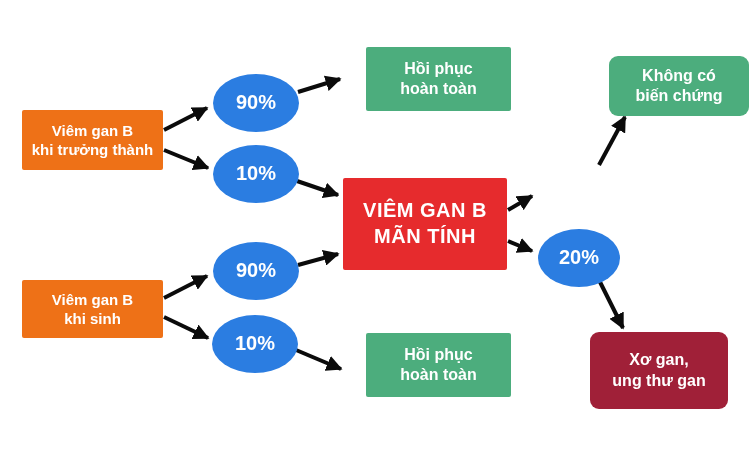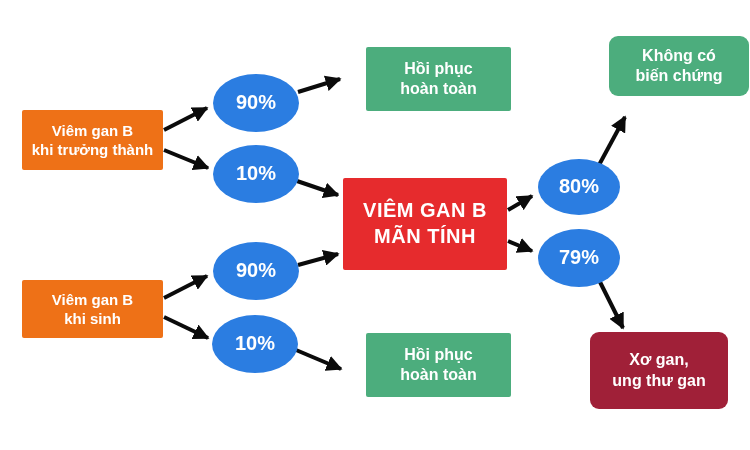--- a/index.html
+++ b/index.html
@@ -85,23 +85,22 @@
   <div class="node rect orange" style="left:22px; top:280px; width:141px; height:58px;">Viêm gan B
 khi sinh</div>
 
   <div class="node ellipse blue" style="left:213px; top:242px; width:86px; height:58px;">90%</div>
 
   <div class="node ellipse blue" style="left:212px; top:315px; width:86px; height:58px;">10%</div>
 
   <div class="node rect green" style="left:345px; top:333px; width:145px; height:64px;">Hồi phục
 hoàn toàn</div>
 
-  <div class="node ellipse blue" style="left:538px; top:159px; width:82px; height:56px;">80%</div>
 
-  <div class="node ellipse blue" style="left:538px; top:229px; width:82px; height:58px;">79%</div>
+  <div class="node ellipse blue" style="left:538px; top:229px; width:82px; height:58px;">20%</div>
 
-  <div class="node round green" style="left:588px; top:36px; width:140px; height:60px;">Không có
+  <div class="node round green" style="left:588px; top:56px; width:140px; height:60px;">Không có
 biến chứng</div>
 
   <div class="node round darkred" style="left:590px; top:332px; width:138px; height:77px;">Xơ gan,
 ung thư gan</div>
 
 </div>
 
 </body></html>

